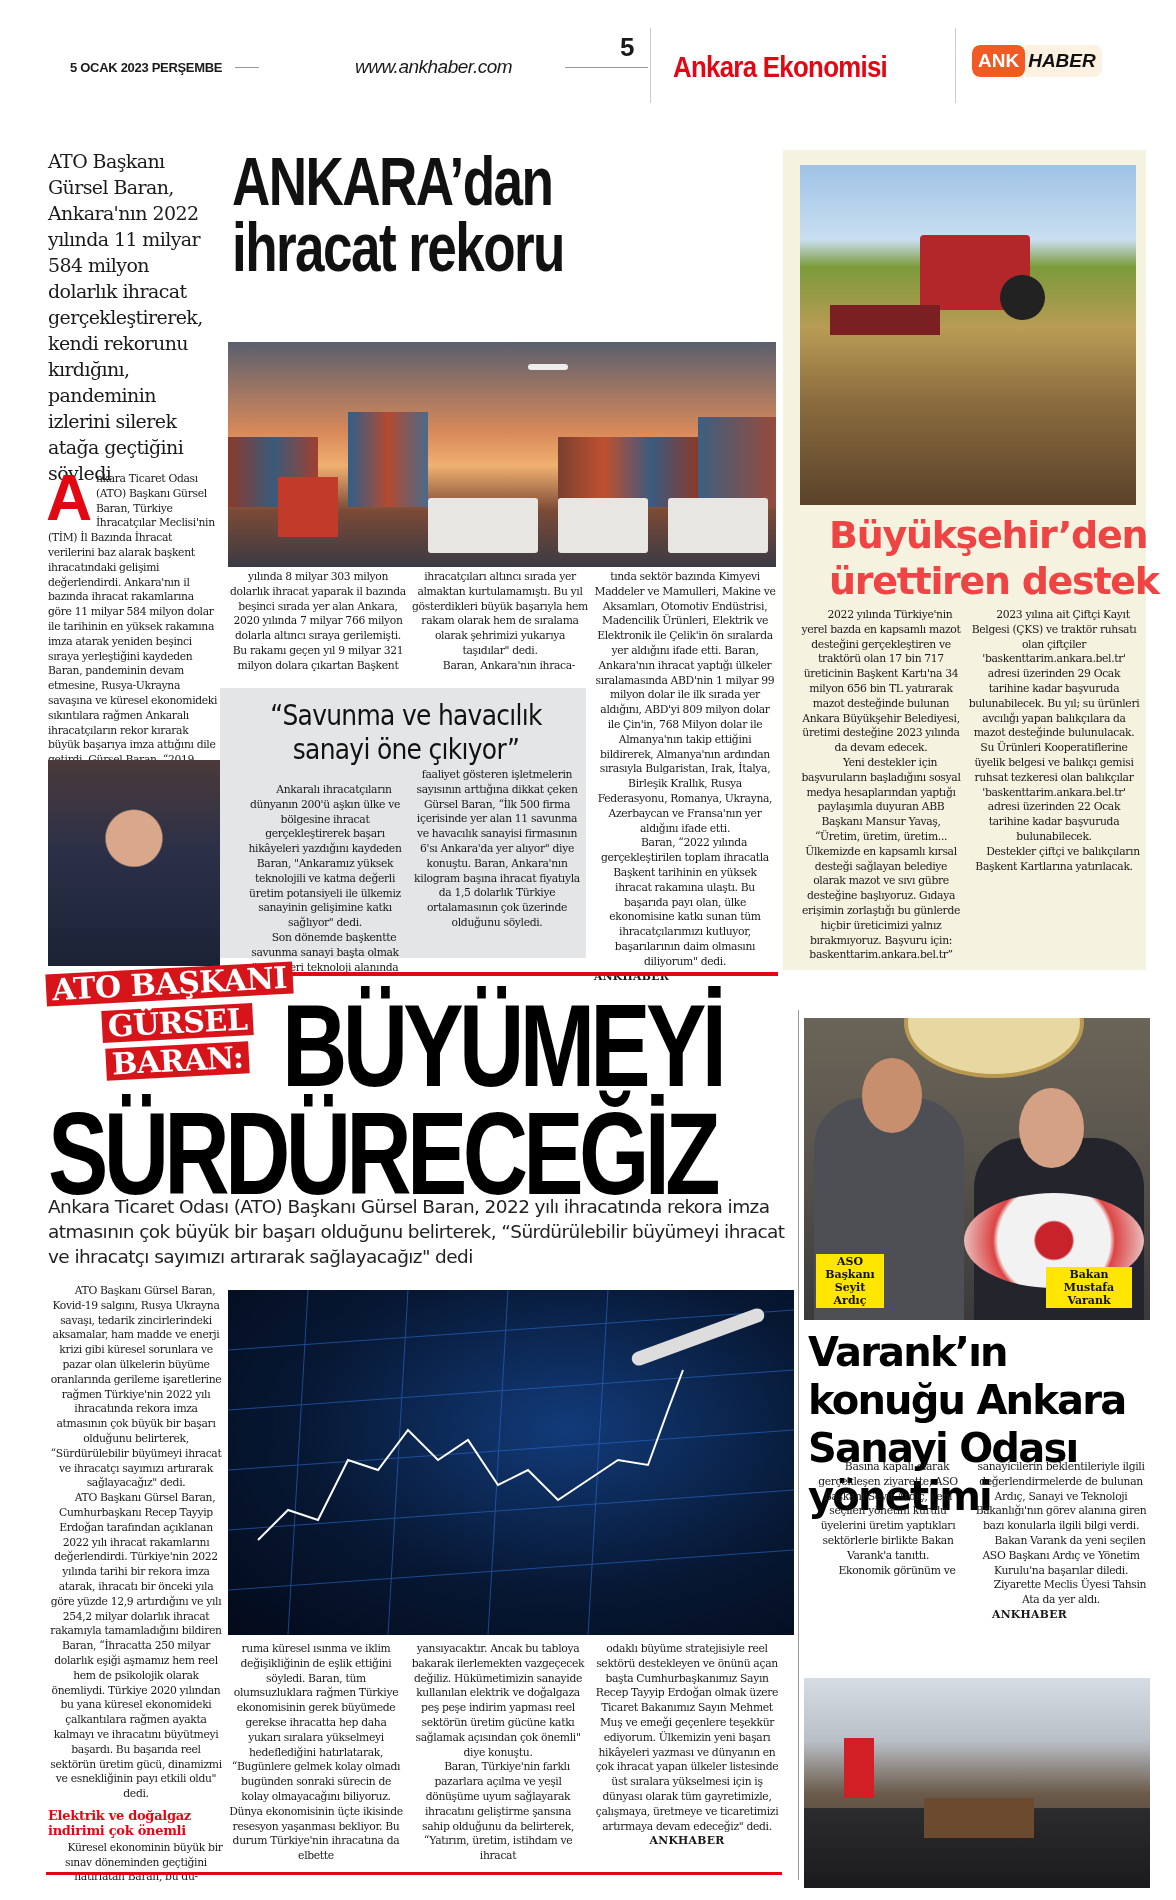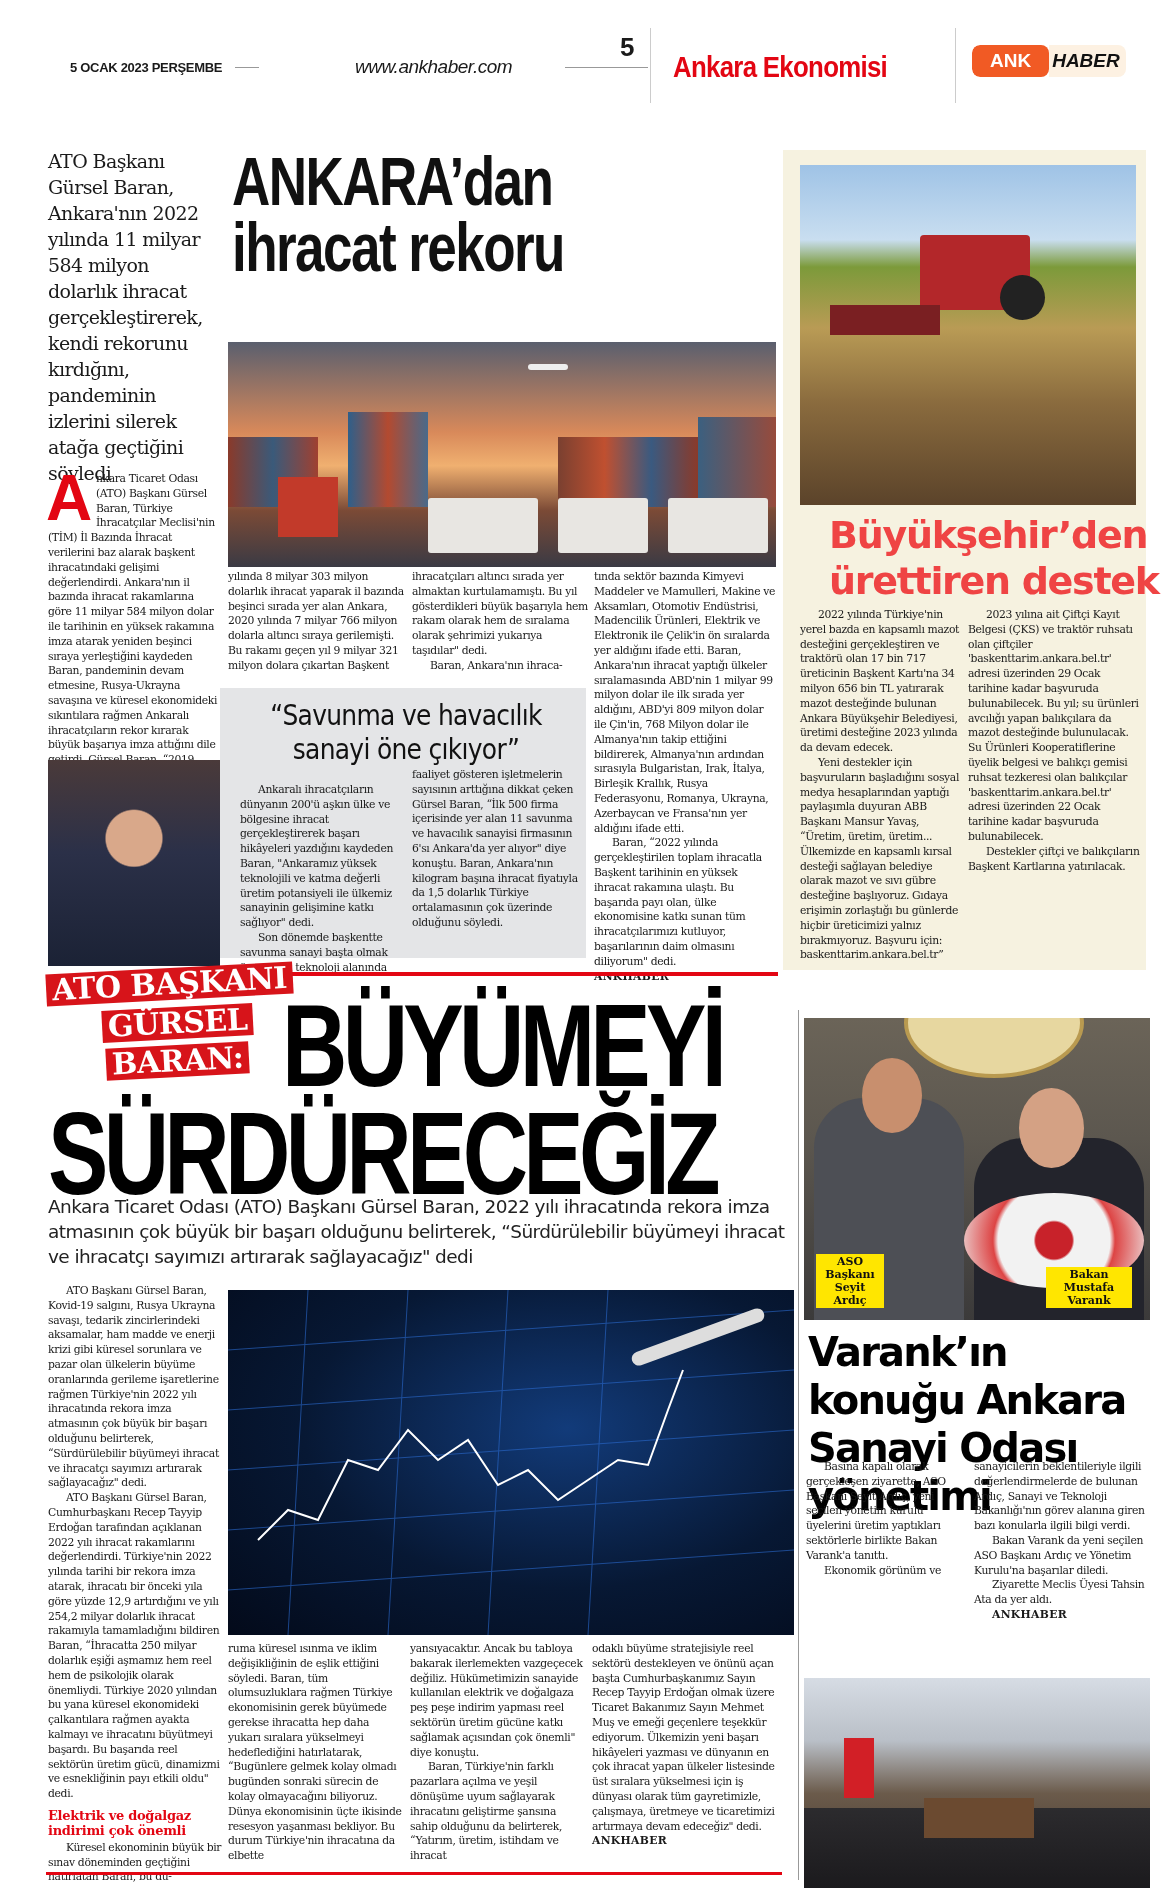--- a/index.html
+++ b/index.html
@@ -10,39 +10,39 @@
 
   
   .hdr-date { left: 70px; top: 60px; font: bold 13px "Liberation Sans", sans-serif; letter-spacing: -0.3px; }
   .hdr-url { left: 355px; top: 56px; font: italic 19px "Liberation Sans", sans-serif; letter-spacing: -0.5px; }
   .hdr-line3 { left: 565px; top: 67px; width: 70px; height: 1px; background: #999; }
   .hdr-page { left: 620px; top: 32px; font: bold 26px "Liberation Sans", sans-serif; }
   .hdr-vline1 { left: 650px; top: 28px; width: 1px; height: 75px; background: #ccc; }
   .hdr-section { left: 673px; top: 50px; font: bold 30px "Liberation Sans", sans-serif; color: #e30613; letter-spacing: -0.8px; transform: scaleX(0.86); transform-origin: left; }
   .hdr-vline2 { left: 955px; top: 28px; width: 1px; height: 75px; background: #ccc; }
   .logo { left: 972px; top: 45px; height: 32px; display: flex; border-radius: 8px; overflow: hidden; }
-  .logo-ank { background: #f15a24; color: #fff; font: bold 19px "Liberation Sans", sans-serif; padding: 5px 18px; border-radius: 8px; }
+  .logo-ank { background: #f15a24; color: #fff; font: bold 19px "Liberation Sans", sans-serif; padding: 5px 6px; border-radius: 8px; }
   .logo-haber { background: #fdf1e2; color: #111; font: italic bold 19px "Liberation Sans", sans-serif; padding: 5px 6px 5px 3px; }
 
   
   .intro { left: 48px; top: 148px; width: 170px; font: 19px/26px "DejaVu Serif", serif; color: #1a1a1a; letter-spacing: -0.6px; }
   .dropcap-wrap { left: 48px; top: 472px; width: 172px; font: 10.8px/14.8px "DejaVu Serif", serif; letter-spacing: -0.35px; }
   .dropcap { float: left; font: bold 64px/52px "Liberation Sans", sans-serif; color: #e30613; margin: 0 4px 0 -2px; }
 
   
   .h1 { left: 232px; top: 148px; width: 560px; font: bold 68px/66px "Liberation Sans", sans-serif; color: #111; letter-spacing: -2px; transform: scaleX(0.78); transform-origin: left; white-space: nowrap; }
 
   .photo { overflow: hidden; }
   .ph-port { left: 228px; top: 342px; width: 548px; height: 225px;
      background: linear-gradient(180deg, #5a5f6e 0%, #d8895a 40%, #f0b070 55%, #7b4a36 75%, #3a3a44 100%); }
   .ph-port .cont { position: absolute; bottom: 60px; height: 70px; }
   .ph-port .truck { position: absolute; bottom: 14px; width: 110px; height: 55px; background: #e8e6e2; border-radius: 3px; }
 
   .col { font: 10.8px/14.8px "DejaVu Serif", serif; letter-spacing: -0.35px; text-align: left; }
-  .col p { text-indent: 18px; }
+  .col p { text-indent: 18px; text-align: center; }
   .col p.noind { text-indent: 0; }
   .sig { font-weight: bold; font-family: "DejaVu Serif", serif; letter-spacing: 0.3px; }
 
   .grey-box { left: 220px; top: 688px; width: 366px; height: 270px; background: #e4e5e7; }
   .quote-title { left: 236px; top: 698px; width: 340px; text-align: center; font: 29px/34px "DejaVu Sans", sans-serif; letter-spacing: -0.8px; color: #111; transform: scaleX(0.86); }
 
   
   .cream { left: 783px; top: 150px; width: 363px; height: 820px; background: #f6f2e0; }
   .ph-farm { left: 800px; top: 165px; width: 336px; height: 340px;
      background: linear-gradient(180deg, #9fc3e6 0%, #c9def0 22%, #7c9a3a 30%, #b99b55 48%, #8a6b3e 70%, #5b432a 100%); }

